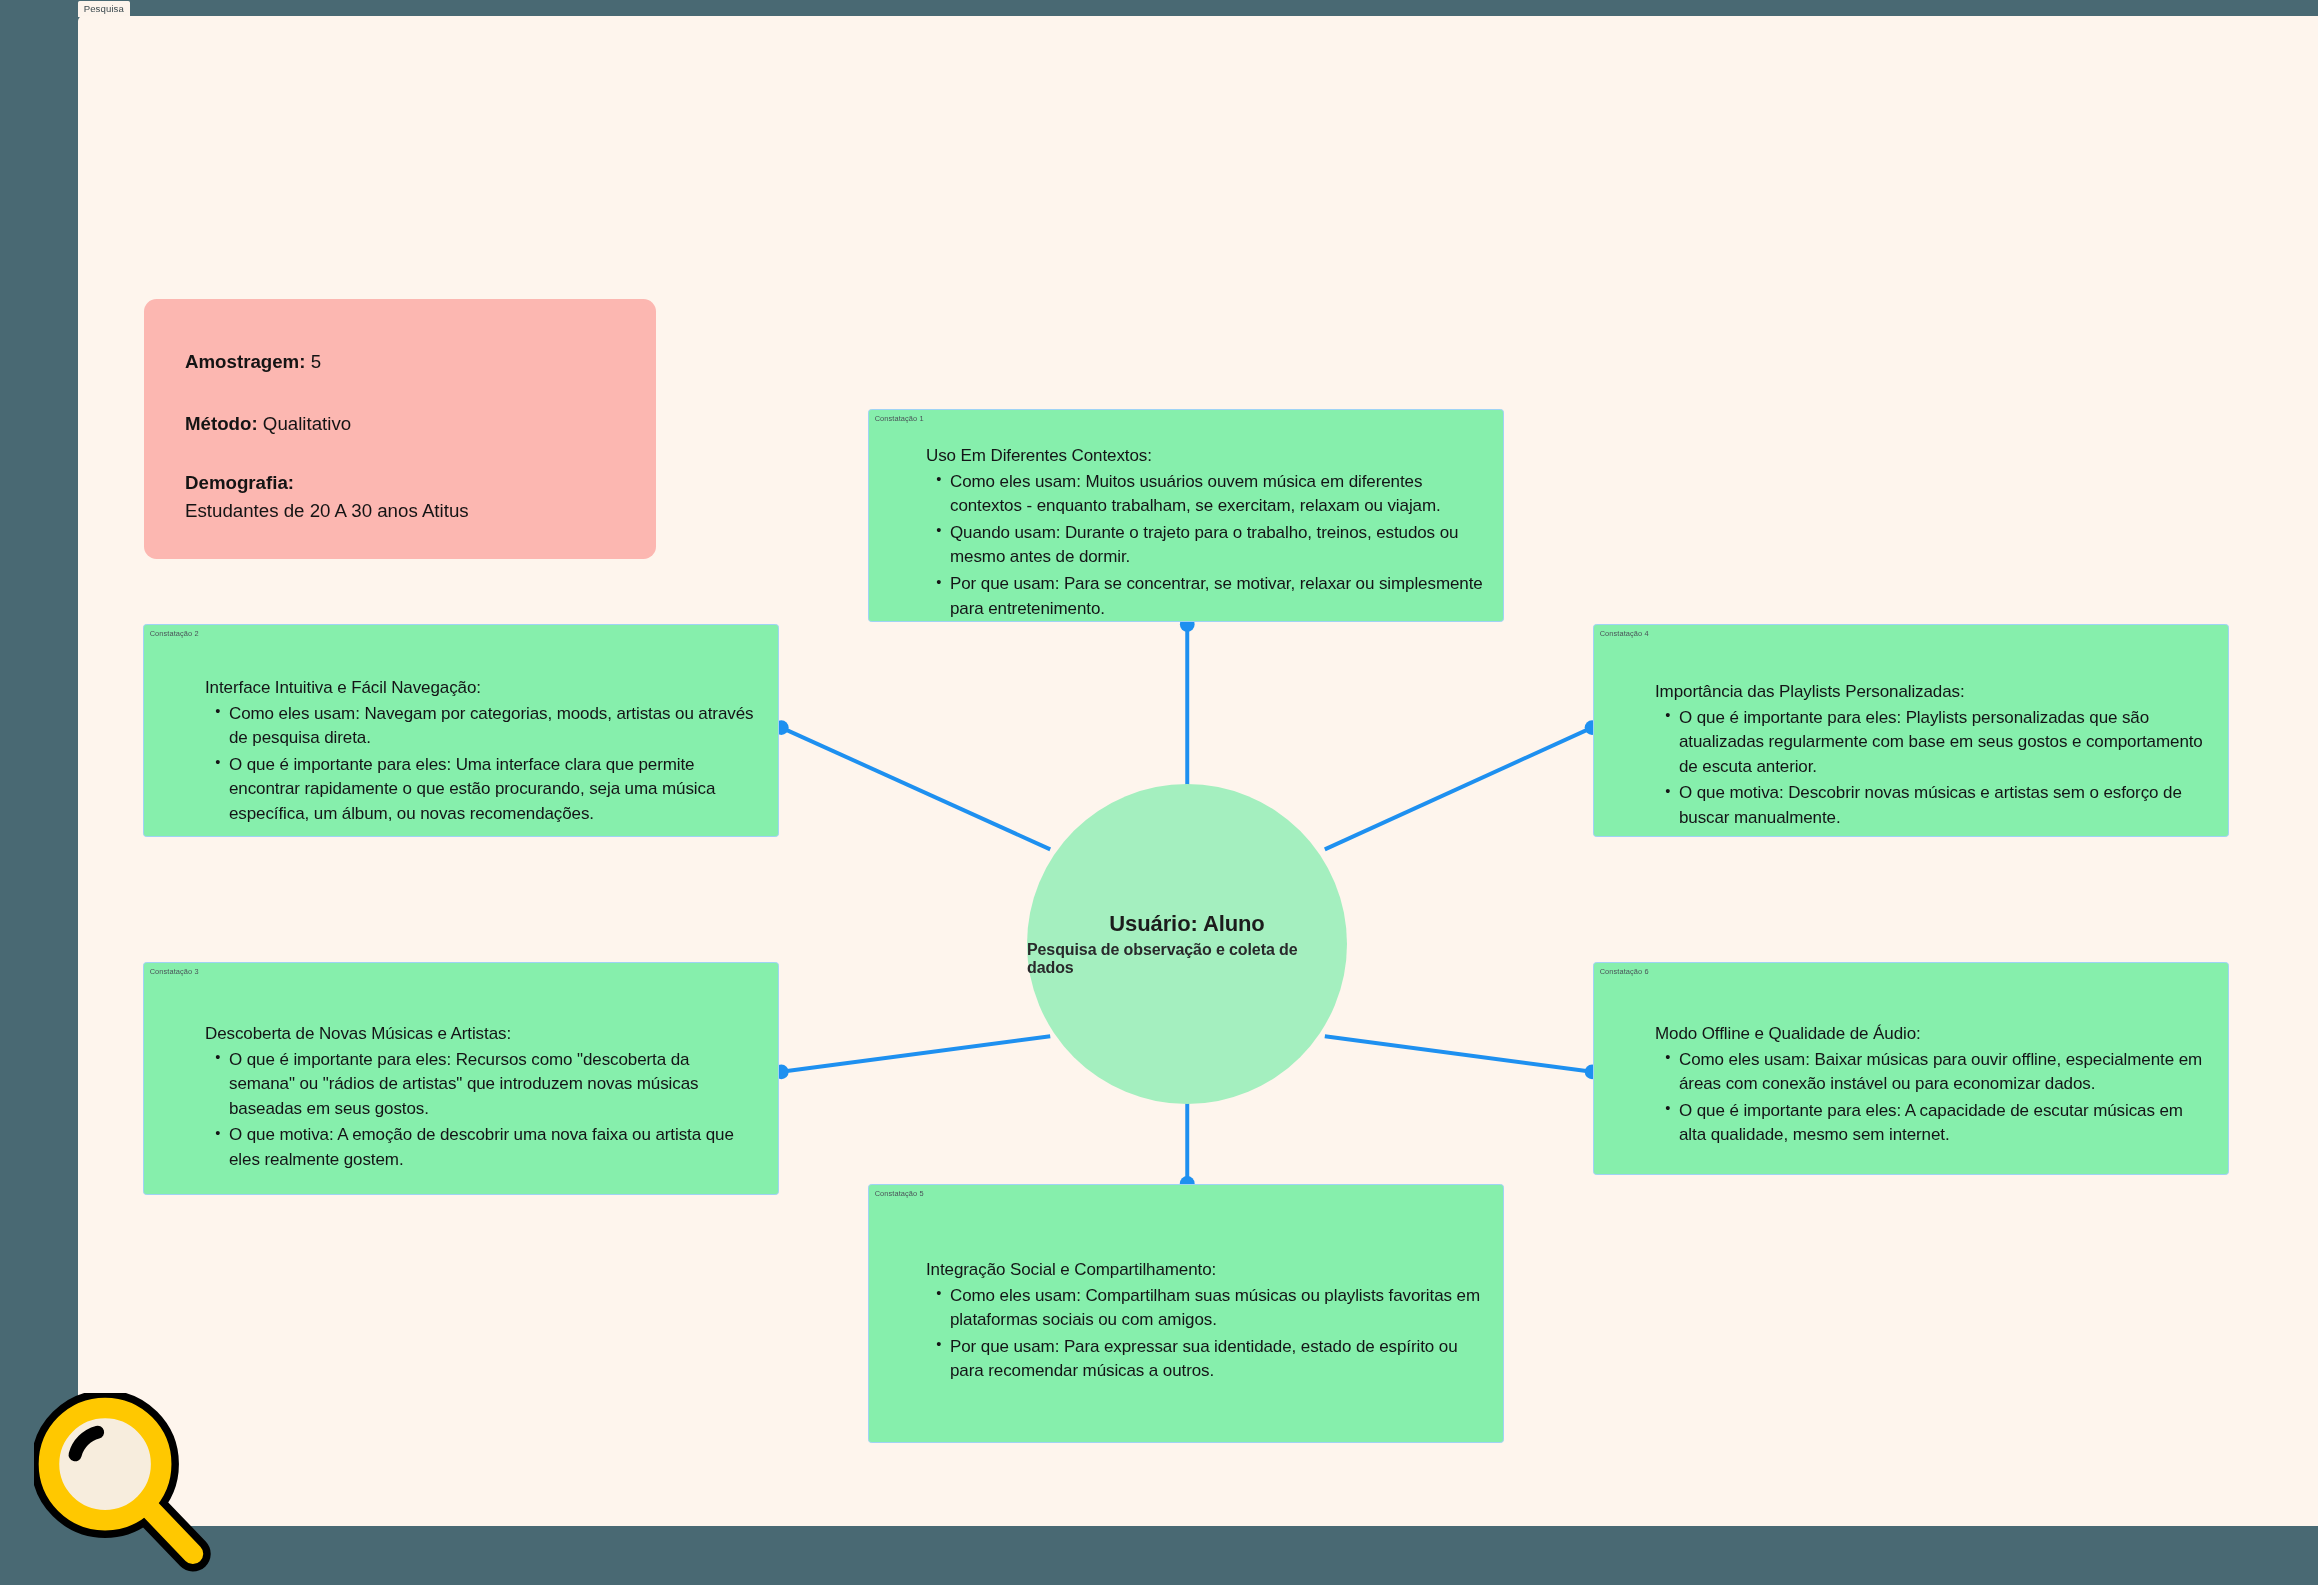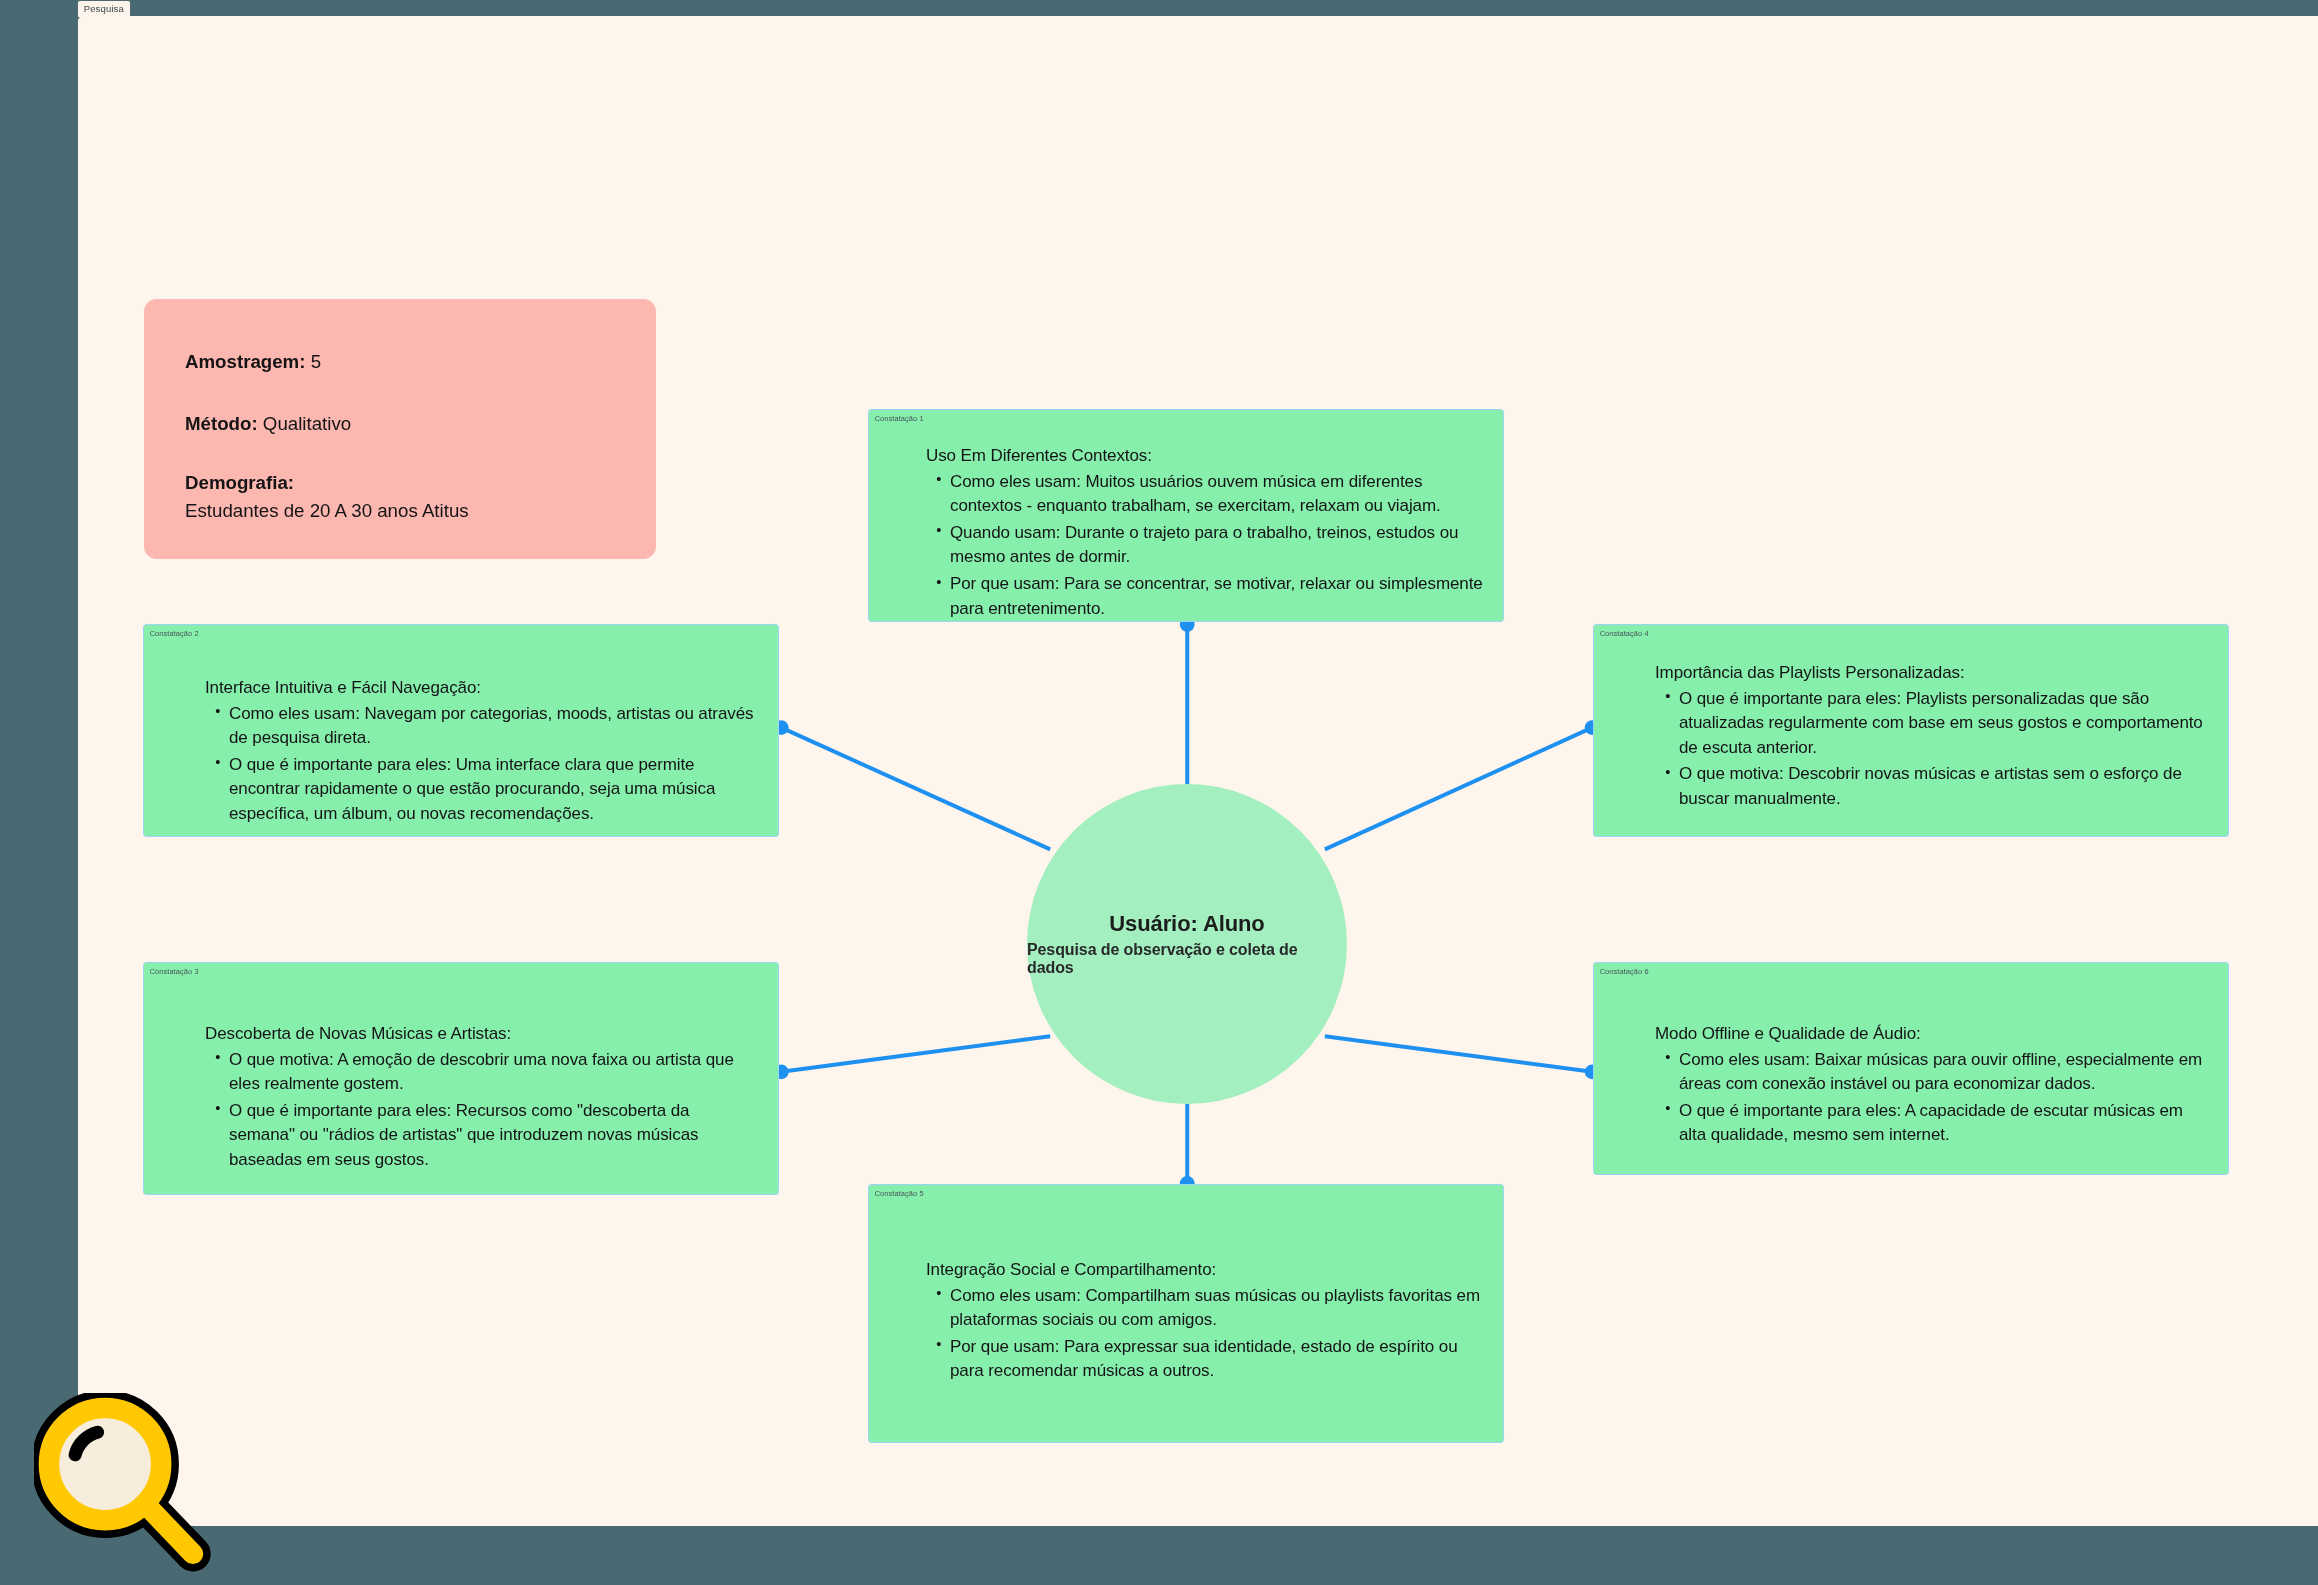--- a/index.html
+++ b/index.html
@@ -82,21 +82,21 @@
   }
 
   
   #card-1 { left:868px; top:409px;  width:636px; height:213px; }
   #card-1 .card-body { padding:35px 17px 0 57px; }
   #card-2 { left:143px;  top:624px; width:636px; height:213px; }
   #card-2 .card-body { padding:52px 17px 0 61px; }
   #card-3 { left:143px;  top:962px; width:636px; height:233px; }
   #card-3 .card-body { padding:60px 24px 0 61px; }
   #card-4 { left:1593px; top:624px; width:636px; height:213px; }
-  #card-4 .card-body { padding:37px 17px 0 61px; }
+  #card-4 .card-body { padding:56px 17px 0 61px; }
   #card-6 { left:1593px; top:962px; width:636px; height:213px; }
   #card-6 .card-body { padding:60px 17px 0 61px; }
   #card-5 { left:868px; top:1184px; width:636px; height:259px; }
   #card-5 .card-body { padding:74px 17px 0 57px; }
 
   
   .magnifier { position:absolute; left:34px; top:1393px; width:187px; height:187px; }
 </style>
 </head>
 <body>
@@ -166,22 +166,22 @@
           <li>Como eles usam: Navegam por categorias, moods, artistas ou através de pesquisa direta.</li>
           <li>O que é importante para eles: Uma interface clara que permite encontrar rapidamente o que estão procurando, seja uma música específica, um álbum, ou novas recomendações.</li>
         </ul>
       </div>
     </div>
   <div class="card" id="card-3">
       <div class="card-tag">Constatação 3</div>
       <div class="card-body">
         <div class="card-title">Descoberta de Novas Músicas e Artistas:</div>
         <ul class="card-list">
+          <li>O que é importante para eles: Recursos como "descoberta da semana" ou "rádios de artistas" que introduzem novas músicas baseadas em seus gostos.</li>
           <li>O que motiva: A emoção de descobrir uma nova faixa ou artista que eles realmente gostem.</li>
-          <li>O que é importante para eles: Recursos como "descoberta da semana" ou "rádios de artistas" que introduzem novas músicas baseadas em seus gostos.</li>
         </ul>
       </div>
     </div>
   <div class="card" id="card-4">
       <div class="card-tag">Constatação 4</div>
       <div class="card-body">
         <div class="card-title">Importância das Playlists Personalizadas:</div>
         <ul class="card-list">
           <li>O que é importante para eles: Playlists personalizadas que são atualizadas regularmente com base em seus gostos e comportamento de escuta anterior.</li>
           <li>O que motiva: Descobrir novas músicas e artistas sem o esforço de buscar manualmente.</li>

